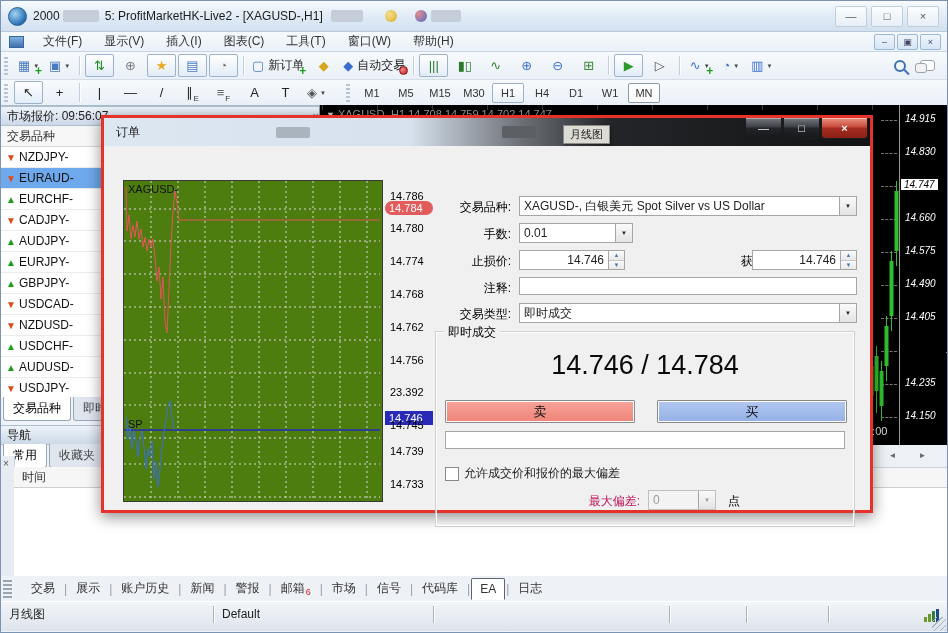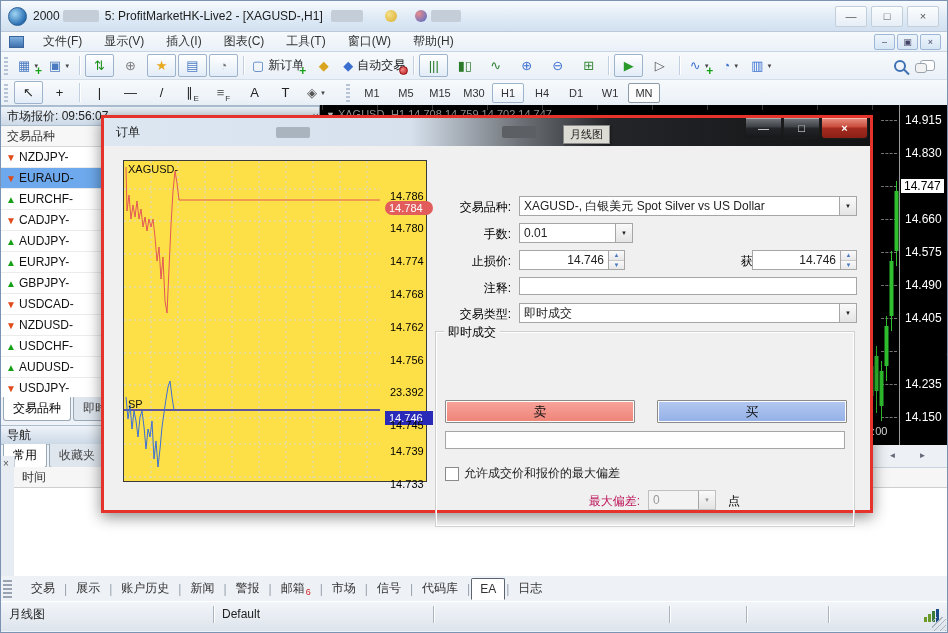--- a/index.html
+++ b/index.html
@@ -61,21 +61,21 @@
   .alertgrip{position:absolute;left:0;top:455px;width:13px;height:120px;background:#e7ecf2;border-right:1px solid #c5d0dc;}
   .alertx{position:absolute;left:2px;top:457px;font-size:10px;color:#555;}
   .alerthead{position:absolute;left:13px;top:466px;width:935px;height:20px;background:#f6f6f6;border-bottom:1px solid #cfcfcf;display:flex;align-items:center;padding-left:8px;color:#333;}
   .alertbody{position:absolute;left:13px;top:487px;width:935px;height:88px;background:#fff;border-bottom:1px solid #555;}
   
   .chart{position:absolute;left:318px;top:104px;width:630px;height:340px;background:#000;border-left:1px solid #8898a8;}
   .cinfo{position:absolute;left:6px;top:3px;color:#9a9a9a;font-size:11px;white-space:nowrap;}
   .cinfo .mk{color:#cfcfcf;font-size:9px;margin-right:3px;}
   .ctopticks{position:absolute;left:2px;top:0px;width:572px;height:5px;background:repeating-linear-gradient(90deg,#3a3a3a 0 1px,transparent 1px 55px);}
   .axline{position:absolute;left:579px;top:0;width:1px;height:340px;background:#9a9a9a;}
-  .plabel{position:absolute;left:585px;color:#fff;font-size:12px;}
+  .plabel{position:absolute;left:585px;color:#fff;font-size:10px;font-style:italic;}
   .plabel.cur{background:#fff;color:#000;padding:0 3px;left:581px;}
   .ptick{position:absolute;left:561px;width:16px;border-top:1px dashed #777;}
   .ctime{position:absolute;left:546px;top:320px;color:#ddd;font-size:11px;}
   .scrollstrip{position:absolute;left:318px;top:444px;width:630px;height:22px;background:#edf1f5;border-bottom:1px solid #c8d2dc;}
   .scrbtn{position:absolute;top:3px;width:15px;height:15px;font-size:8px;color:#667;display:flex;align-items:center;justify-content:center;}
   
   .termtabs{position:absolute;left:0px;top:575px;width:948px;height:25px;background:#eef1f5;border-bottom:1px solid #b9c3cf;display:flex;align-items:center;padding-left:22px;}
   .termgrip{position:absolute;left:2px;top:579px;width:9px;height:18px;background:repeating-linear-gradient(0deg,#9aa4b0 0 2px,transparent 2px 4px);}
   .ttab{padding:3px 8px;color:#333;position:relative;}
   .ttab.active{background:#fff;border:1px solid #5a6570;border-bottom:1px solid #fff;border-radius:2px 2px 0 0;}
@@ -89,21 +89,21 @@
   .resizegrip{position:absolute;right:1px;bottom:1px;width:14px;height:14px;background:repeating-linear-gradient(135deg,transparent 0 3px,#aab4bf 3px 4px);}
   
   .dialog{position:absolute;left:100px;top:114px;width:766px;height:392px;border:3px solid #e5322a;background:#f0f0f0;z-index:10;box-shadow:0 4px 14px rgba(0,0,0,.45);}
   .dlgtitle{position:absolute;left:0;top:0;width:766px;height:28px;background:linear-gradient(90deg,#dde7f2 0%,#d6e1ed 40%,#70747a 54%,#232528 66%,#121315 100%);display:flex;align-items:center;}
   .dlgtitletext{margin-left:12px;color:#1a1a1a;}
   .dblob{position:absolute;border-radius:2px;filter:blur(.7px);}
   .aerogrp{position:absolute;right:2px;top:0px;display:flex;}
   .aero{width:35px;height:20px;border:1px solid #1c1c1c;border-top:none;border-radius:0 0 4px 4px;background:linear-gradient(#75797f,#3c3f44 45%,#232529 50%,#17181b);color:#eee;display:flex;align-items:center;justify-content:center;font-size:11px;box-shadow:inset 0 1px 0 rgba(255,255,255,.4);margin-left:1px;}
   .aero.close{width:45px;background:linear-gradient(#ea9181,#c84b3c 45%,#a52c20 50%,#8a2016);font-weight:bold;color:#fff;}
   .dlgbody{position:absolute;left:0;top:28px;width:766px;height:364px;}
-  .tickbox{position:absolute;left:19px;top:14px;width:258px;height:320px;background:#fde047;border:1px solid #3a3a3a;padding-left:44px;}
+  .tickbox{position:absolute;left:19px;top:34px;width:258px;height:320px;background:#4d7c0f;border:1px solid #3a3a3a;}
   .ticksym{position:absolute;left:4px;top:2px;font-size:11px;color:#111;}
   .ticksp{position:absolute;left:4px;top:237px;font-size:11px;color:#111;}
   .tickaxis{position:absolute;left:281px;top:23px;width:48px;height:322px;}
   .talabel{position:absolute;left:5px;font-size:11px;color:#000;}
   .tbadge{position:absolute;left:0px;width:44px;height:14px;font-size:11px;color:#fff;display:flex;align-items:center;padding-left:4px;}
   .tbadge.ask{background:#e25c5c;}
   .tbadge.bid{background:#2a2ab8;}
   .flabel{position:absolute;width:100px;text-align:right;color:#000;}
   .fld{position:absolute;height:18px;background:#fff;border:1px solid #a6a6a6;display:flex;align-items:center;font-size:12px;}
   .fval{flex:1;padding:0 4px;white-space:nowrap;overflow:hidden;}
@@ -556,20 +556,21 @@
         <span class="fval"></span>
       </div>
       <span class="flabel" style="left:307px;top:160px;">交易类型:</span>
       <div class="fld" style="left:415px;top:157px;width:336px;">
         <span class="fval">即时成交</span>
         <span class="cbtn">▼</span>
       </div>
 
       <div class="groupbox">
         <span class="legend">即时成交</span>
+        <div class="bigprice">14.746 / 14.784</div>
         <div class="obtn sell">卖</div>
         <div class="obtn buy">买</div>
         <div class="emptyfld"></div>
         <div class="chkrow">
           <span class="chk"></span>
           <span>允许成交价和报价的最大偏差</span>
         </div>
         <span class="devlabel">最大偏差:</span>
         <div class="devcombo">
           <span class="fval">0</span>

